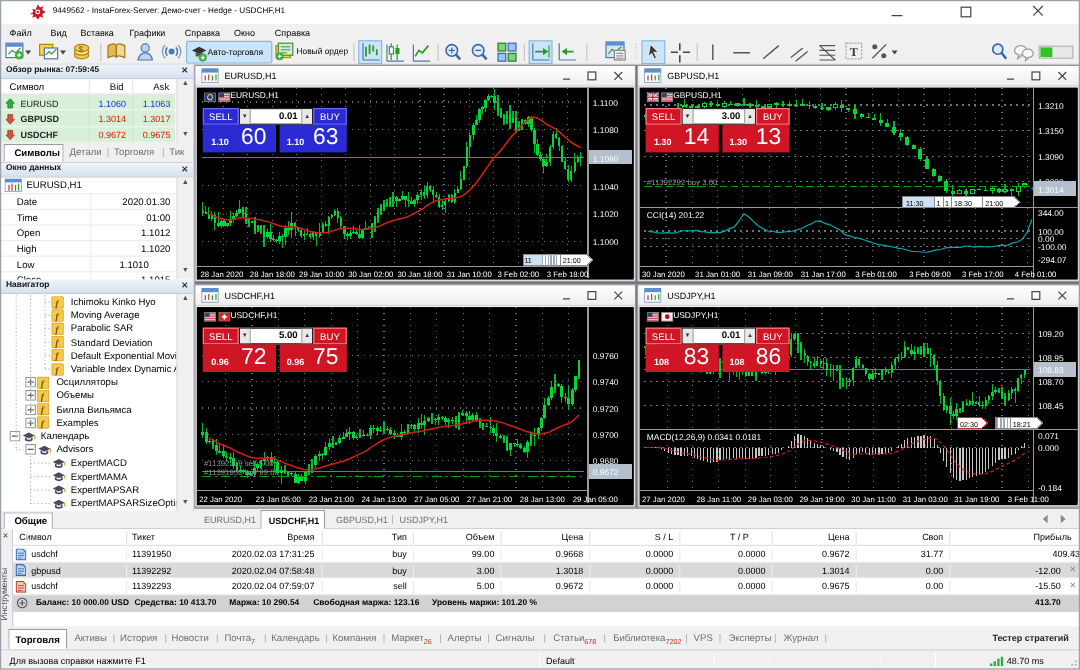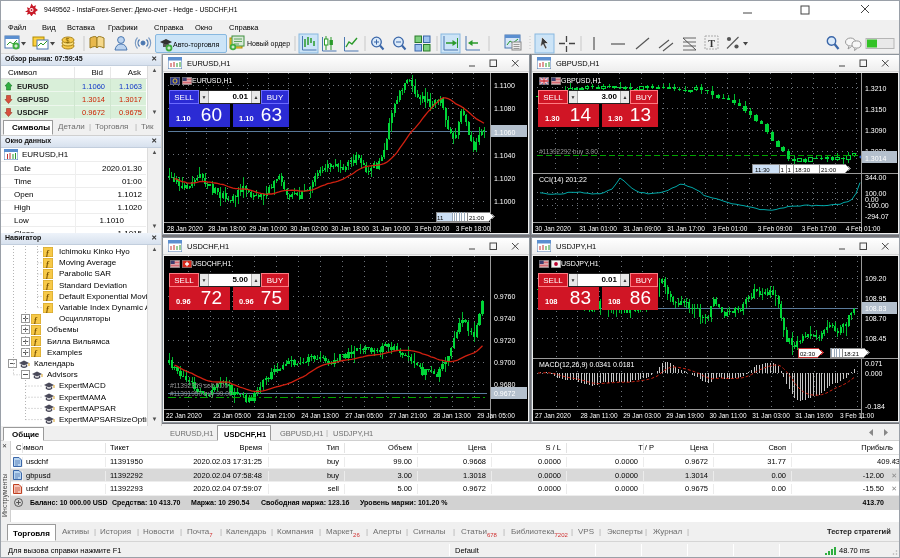--- a/index.html
+++ b/index.html
@@ -212,21 +212,21 @@
       <span class="abs" style="left:74px;top:1px;width:1px;height:11px;background:#e8e8e8"></span>
       <span class="abs" style="left:110px;top:1px;width:1px;height:11px;background:#e8e8e8"></span>
       <span class="abs" style="left:8px;top:2px">Символ</span>
       <span class="abs" style="right:58px;top:2px;color:#111">Bid</span>
       <span class="abs" style="right:20px;top:2px;color:#111">Ask</span>
     </div>
     <div class="mwrow" style="top:25px">
       <svg class="abs" style="left:4px;top:2.5px" width="9" height="9">
         <path d="M4.5 0l3.5 4H6.5v4h-4V4H1z" fill="#2fae3f" stroke="#1a7a28" stroke-width="0.6"></path>
       </svg>
-      <span class="abs" style="left:17px;top:2.5px;font-size:7.5px;font-weight:bold;color:#222">EURUSD</span>
+      <span class="abs" style="left:17px;top:2.5px;font-size:7.5px;font-weight:normal;color:#222">EURUSD</span>
       <span class="abs" style="right:41px;top:2.5px;font-size:7.5px;color:#1036c8">1.1060</span>
       <span class="abs" style="right:4px;top:2.5px;font-size:7.5px;color:#1036c8">1.1063</span>
     </div>
     <div class="mwrow" style="top:38.4px">
       <svg class="abs" style="left:4px;top:2.5px" width="9" height="9">
         <path d="M4.5 8.5L1 4.5h1.5V0.5h4v4H8z" fill="#d8503f" stroke="#a03020" stroke-width="0.6"></path>
       </svg>
       <span class="abs" style="left:17px;top:2.5px;font-size:7.5px;font-weight:bold;color:#222">GBPUSD</span>
       <span class="abs" style="right:41px;top:2.5px;font-size:7.5px;color:#cc2200">1.3014</span>
       <span class="abs" style="right:4px;top:2.5px;font-size:7.5px;color:#cc2200">1.3017</span>
@@ -341,21 +341,21 @@
     </div>
     <div class="navitem" style="top:80.2px">
       <svg class="abs" style="left:21px;top:1px" width="9" height="9">
         <rect x="0.5" y="0.5" width="8" height="8" fill="#fff" stroke="#999"></rect>
         <path d="M2 4.5h5M4.5 2v5" stroke="#555"></path>
       </svg>
       <svg class="abs" style="left:31px;top:0.5px" width="10" height="10">
         <rect width="10" height="10" rx="1.5" fill="#f7c948" stroke="#c89a20"></rect>
         <text x="3" y="8.5" font-size="8" font-style="italic" font-weight="bold" fill="#7a5200" font-family="Liberation Serif">f</text>
       </svg>
-      <span class="abs" style="left:59px;top:1px">Осцилляторы</span>
+      <span class="abs" style="left:47px;top:1px">Осцилляторы</span>
     </div>
     <div class="navitem" style="top:91.4px">
       <svg class="abs" style="left:21px;top:1px" width="9" height="9">
         <rect x="0.5" y="0.5" width="8" height="8" fill="#fff" stroke="#999"></rect>
         <path d="M2 4.5h5M4.5 2v5" stroke="#555"></path>
       </svg>
       <svg class="abs" style="left:31px;top:0.5px" width="10" height="10">
         <rect width="10" height="10" rx="1.5" fill="#f7c948" stroke="#c89a20"></rect>
         <text x="3" y="8.5" font-size="8" font-style="italic" font-weight="bold" fill="#7a5200" font-family="Liberation Serif">f</text>
       </svg>
@@ -1310,21 +1310,21 @@
       <span style="position:absolute;left:2px;top:1px;font-size:6px;color:#333">✕</span>
     </div>
     <div class="abs" style="left:11px;top:0;width:889px;height:14px;border-bottom:1px solid #e0e0e0;background:#fff">
       <span class="cell" style="left:5px">Символ</span>
       <span class="cell" style="left:99px">Тикет</span>
       <span class="cell" style="right:638px">Время</span>
       <span class="cell" style="right:561px">Тип</span>
       <span class="cell" style="right:488px">Объем</span>
       <span class="cell" style="right:414px">Цена</span>
       <span class="cell" style="right:339px">S / L</span>
-      <span class="cell" style="right:246px">T / P</span>
+      <span class="cell" style="right:276px">T / P</span>
       <span class="cell" style="right:192px">Цена</span>
       <span class="cell" style="right:114px">Своп</span>
       <span class="cell" style="right:7px">Прибыль</span>
       <span class="abs" style="left:11px;top:2px;width:1px;height:10px;background:#e3e3e3"></span>
       <span class="abs" style="left:94px;top:2px;width:1px;height:10px;background:#e3e3e3"></span>
       <span class="abs" style="left:257px;top:2px;width:1px;height:10px;background:#e3e3e3"></span>
       <span class="abs" style="left:333px;top:2px;width:1px;height:10px;background:#e3e3e3"></span>
       <span class="abs" style="left:406px;top:2px;width:1px;height:10px;background:#e3e3e3"></span>
       <span class="abs" style="left:480px;top:2px;width:1px;height:10px;background:#e3e3e3"></span>
       <span class="abs" style="left:555px;top:2px;width:1px;height:10px;background:#e3e3e3"></span>

